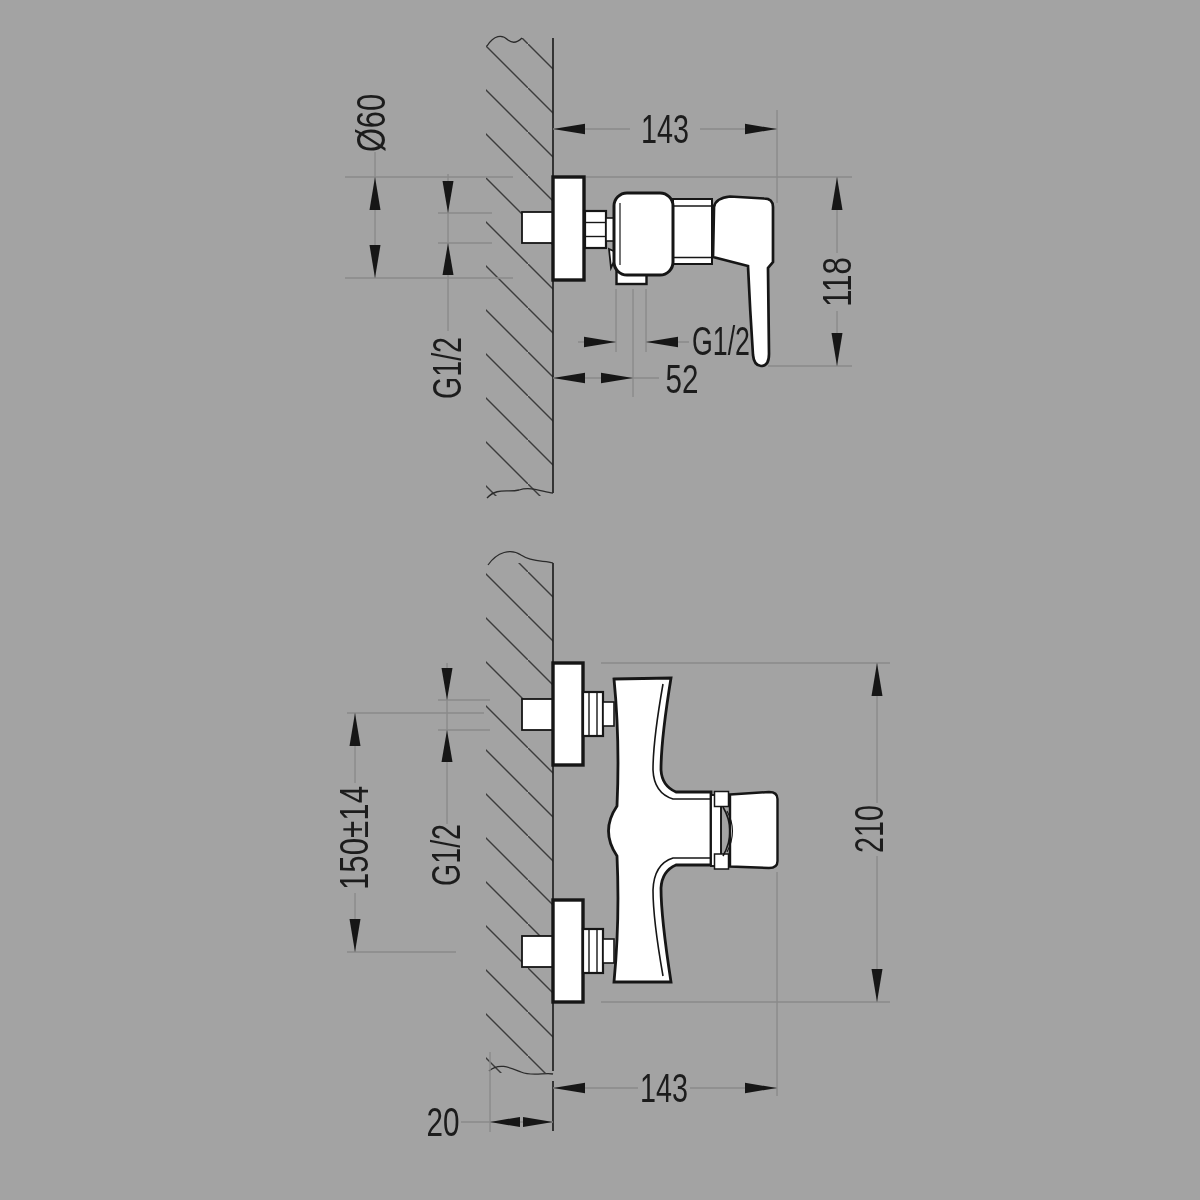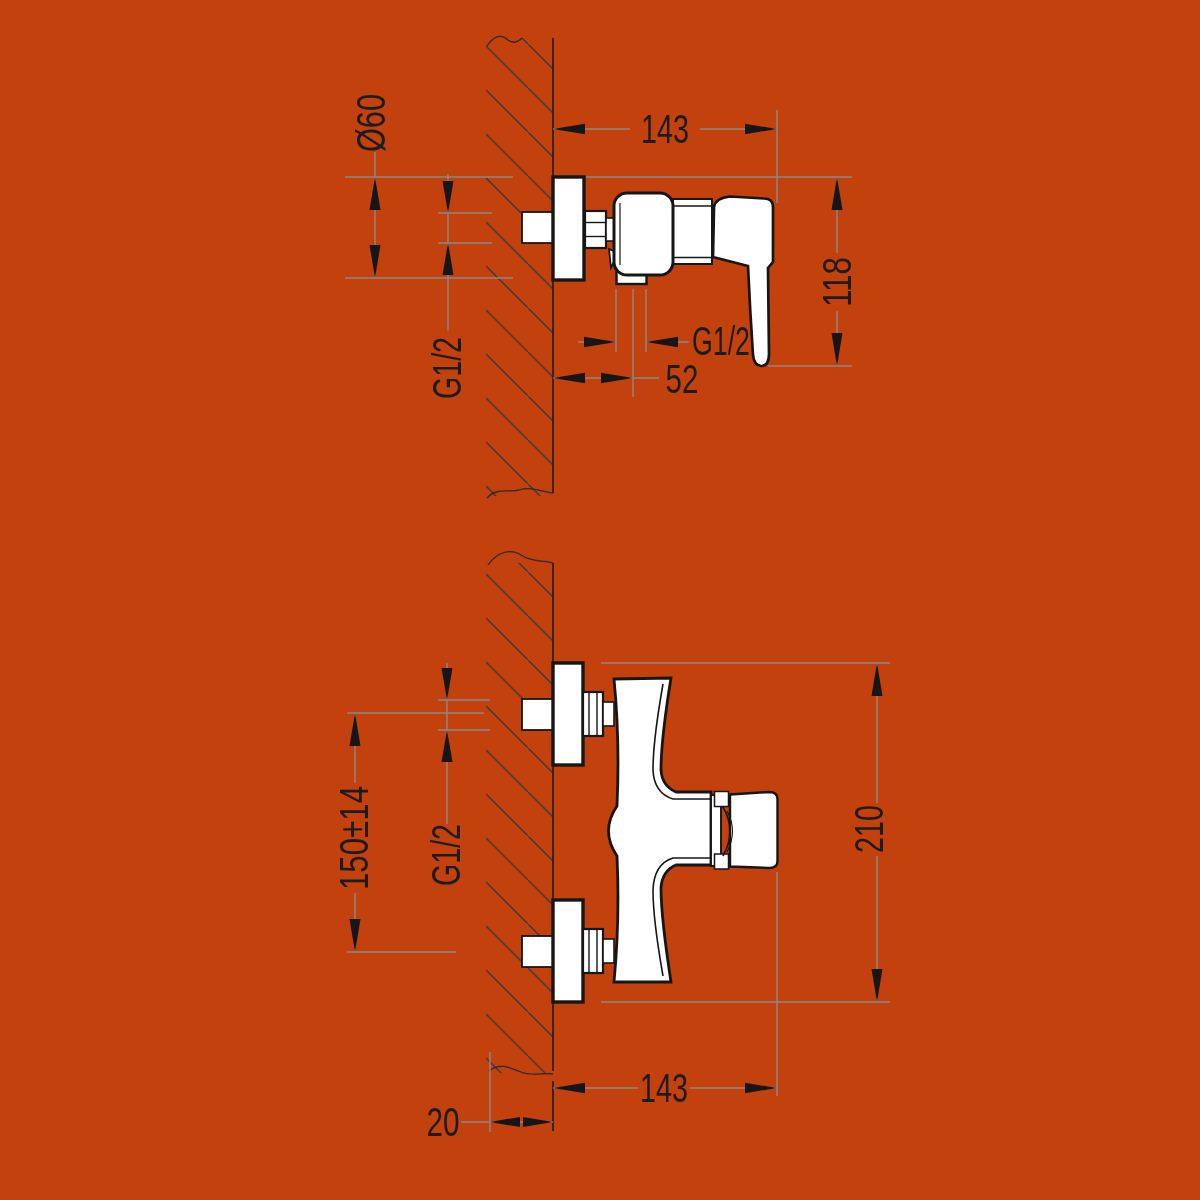--- a/index.html
+++ b/index.html
@@ -1,16 +1,16 @@
 <!DOCTYPE html>
 <html><head>
 <meta charset="utf-8">
 <style>
   html,body{margin:0;padding:0;background:#ffffff;}
-  #canvas{width:1200px;height:1200px;background:#c2410c;position:relative;margin:0 auto;}
+  #canvas{width:1200px;height:1200px;background:#a3a3a3;position:relative;margin:0 auto;}
   svg{display:block;}
   text{font-family:"Liberation Sans","DejaVu Sans",sans-serif;font-size:40px;fill:#1c1c1c;}
   .outline{fill:#ffffff;stroke:#161616;}
   .nofill{fill:none;stroke:#161616;}
   .thin{stroke:#8a8a8a;stroke-width:1.4;fill:none;}
   .dimline{stroke:#8a8a8a;stroke-width:1.4;fill:none;}
   .arrow{fill:#161616;stroke:none;}
   .wavy{fill:none;stroke:#2b2b2b;stroke-width:1.3;}
   .wall{stroke:#202020;stroke-width:1.7;fill:none;}
 </style>

